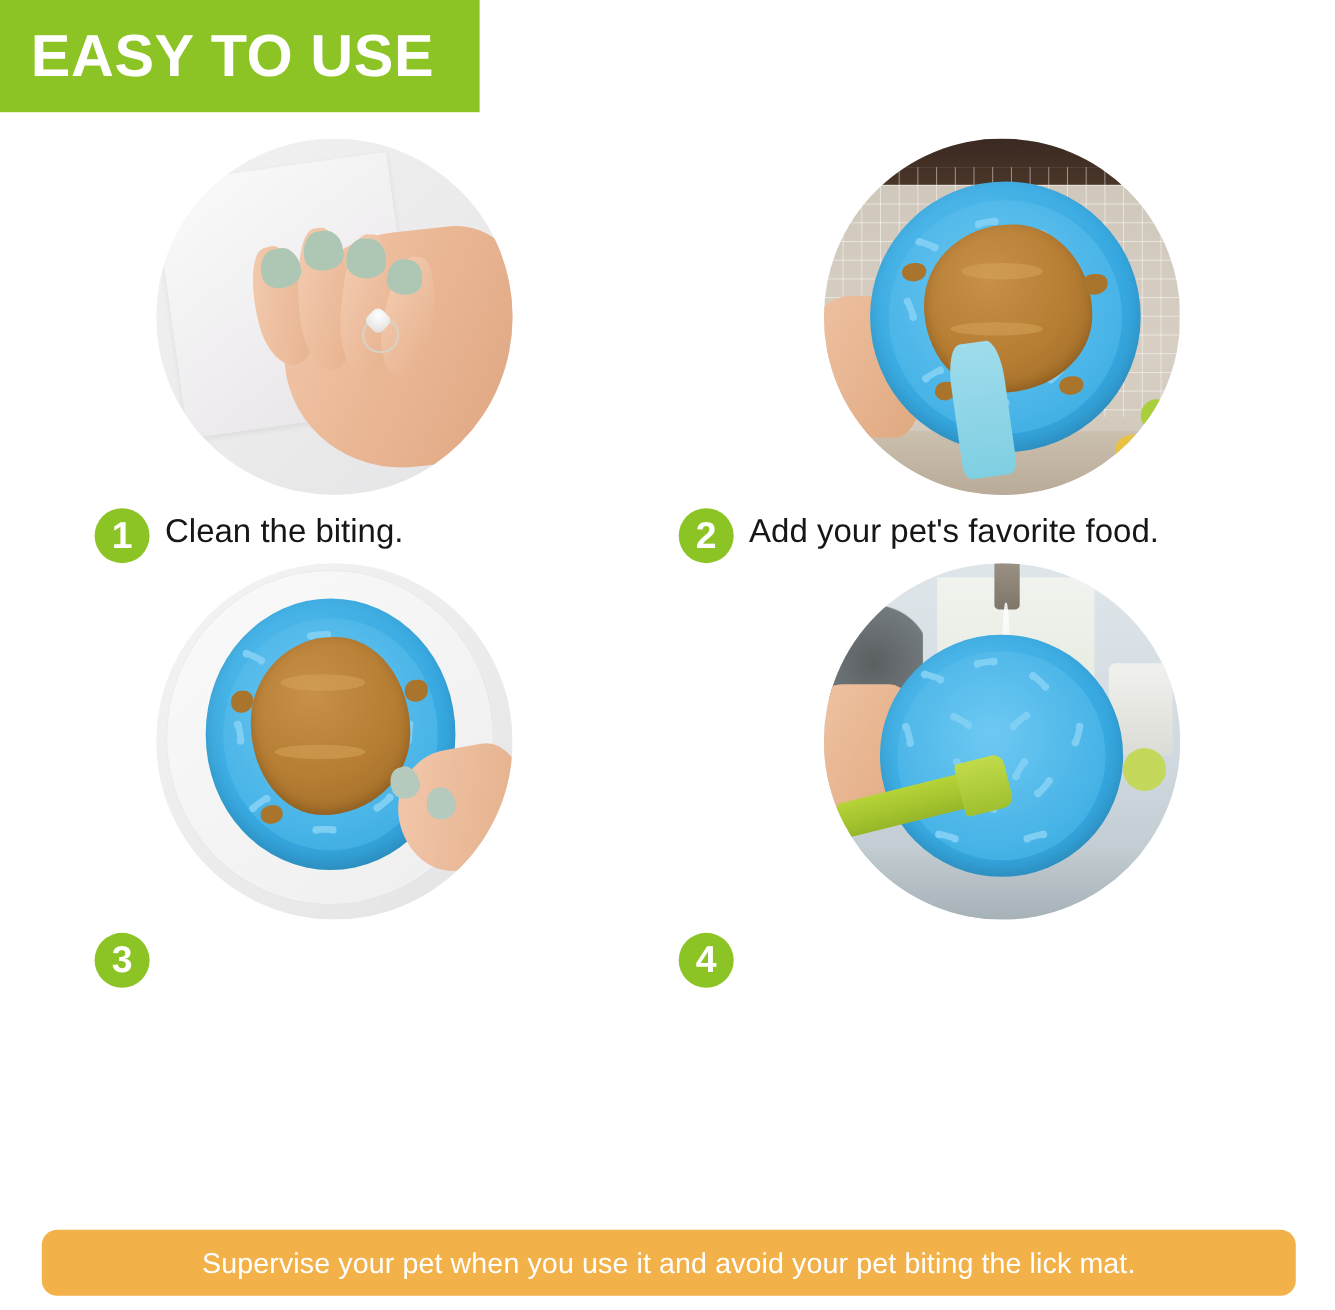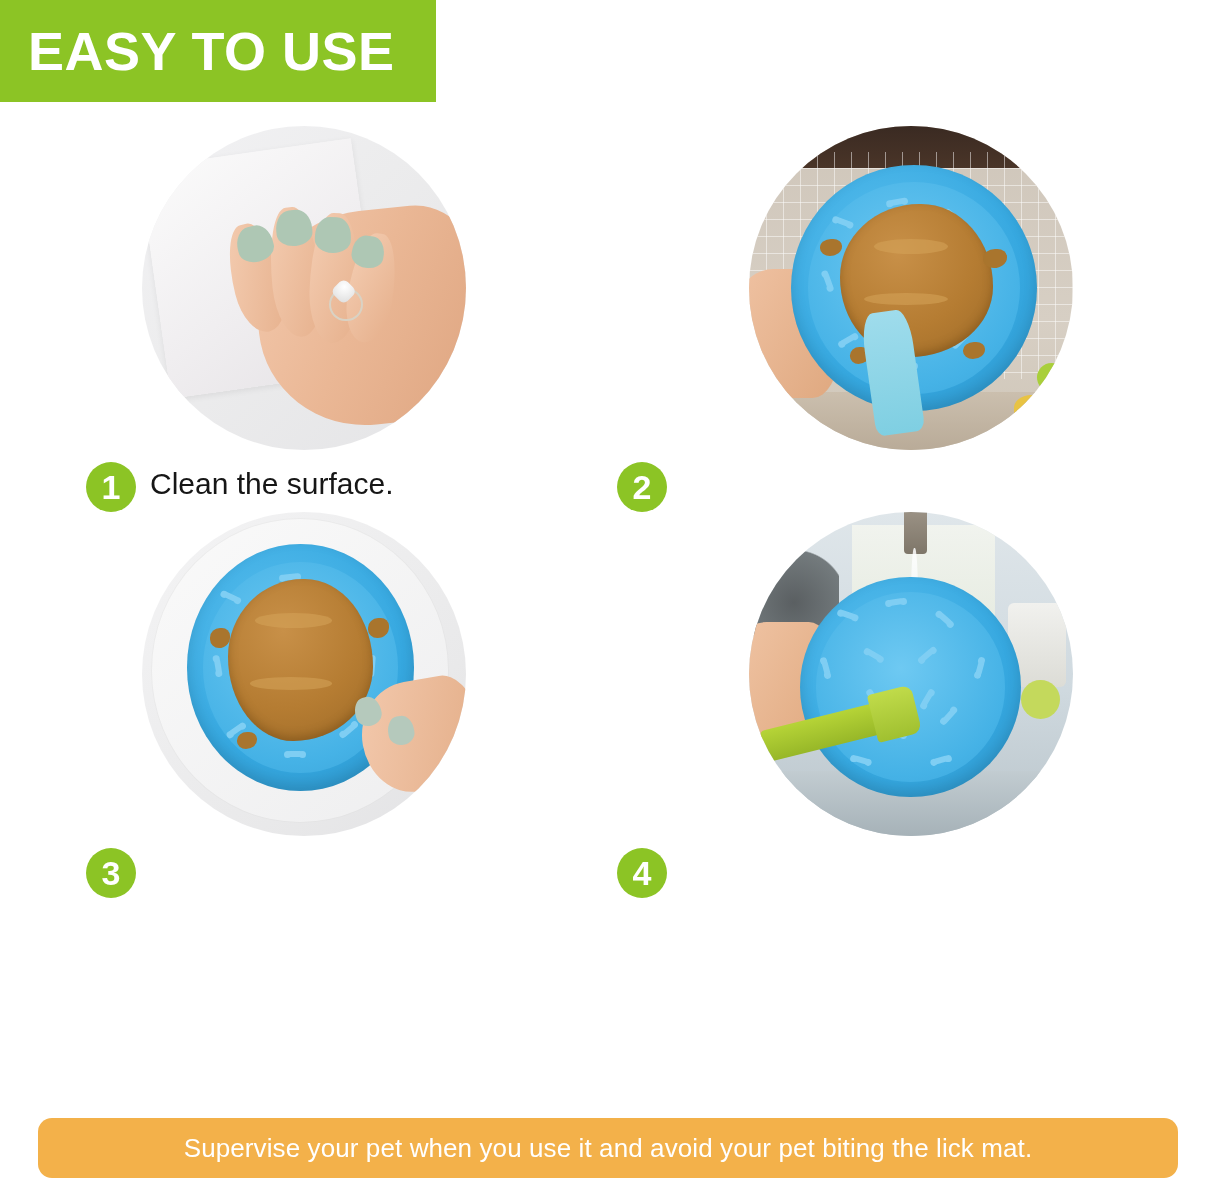--- a/index.html
+++ b/index.html
@@ -400,21 +400,21 @@
             <div class="p1-nail p1-n2"></div>
             <div class="p1-nail p1-n3"></div>
             <div class="p1-nail p1-n4"></div>
             <div class="p1-ring"></div>
             <div class="p1-gem"></div>
           </div>
         </div>
       </div>
       <div class="caption">
         <div class="badge">1</div>
-        <div class="caption-text">Clean the surface.</div>
+        <div class="caption-text">Clean the biting.</div>
       </div>
     </div>
 
     <div class="step-cell cell-right">
       <div class="photo-wrap">
         <div class="photo">
           <div class="scene">
             <div class="fill p2-bg"></div>
             <div class="p2-wood"></div>
             <div class="p2-tiles"></div>
@@ -441,20 +441,21 @@
               <div class="pb-splat" style="left:70%; top:72%; width:9%; height:7%;"></div>
               <div class="pb-streak" style="left:34%; top:30%; width:30%; height:6%;"></div>
               <div class="pb-streak" style="left:30%; top:52%; width:34%; height:5%;"></div>
             </div>
             <div class="spatula"></div>
           </div>
         </div>
       </div>
       <div class="caption">
         <div class="badge">2</div>
+        <div class="caption-text">Add your pet's favorite food.</div>
       </div>
     </div>
 
   </div>
 
   <div class="step-row">
 
     <div class="step-cell cell-left">
       <div class="photo-wrap">
         <div class="photo">

